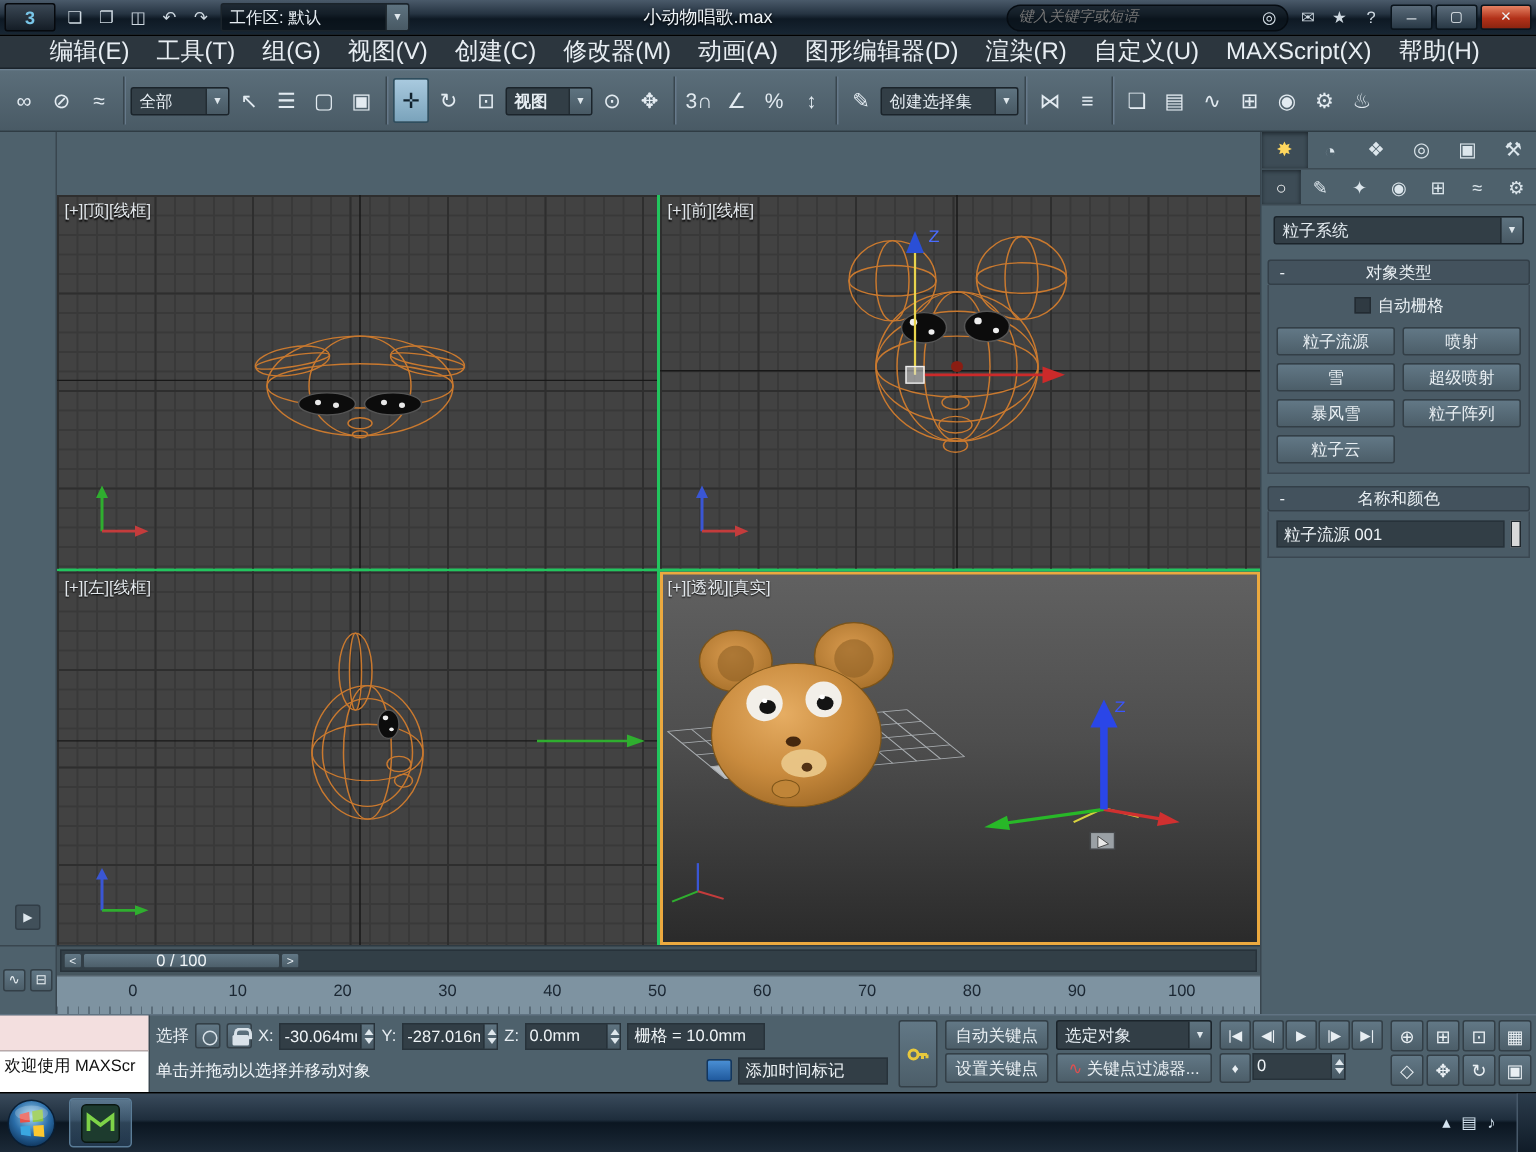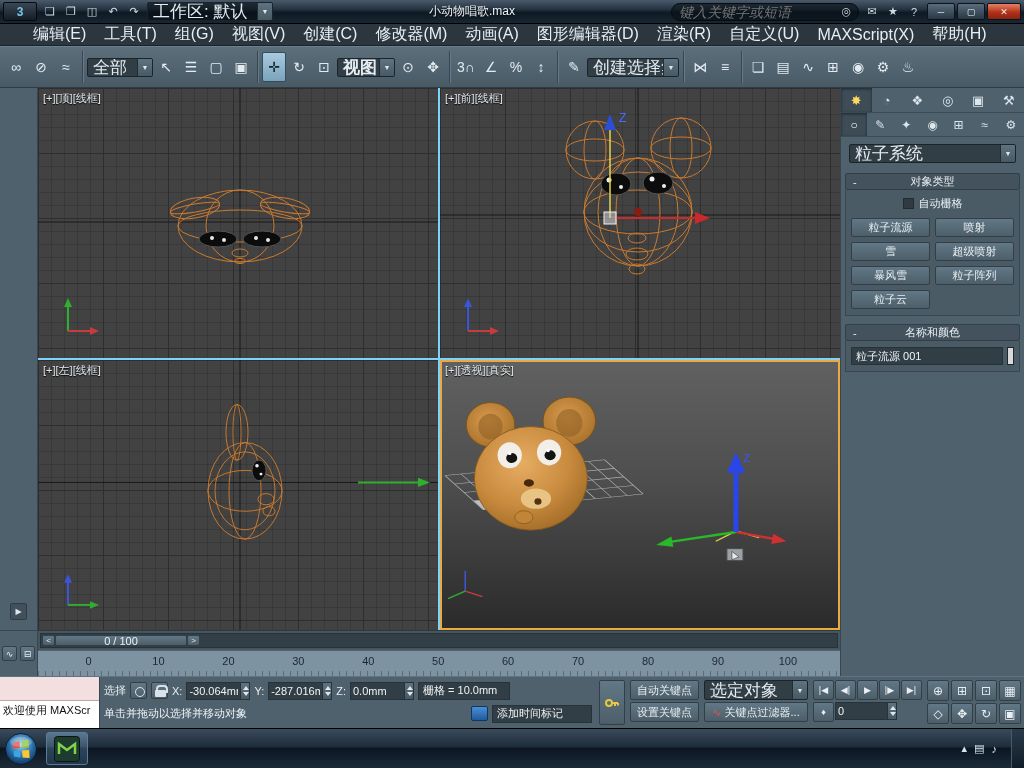--- a/index.html
+++ b/index.html
@@ -10,26 +10,26 @@
   .dfc{display:flex;align-items:center;justify-content:center;}
   .face{background:linear-gradient(#627886,#4c5e69);border:1px solid #333f47;border-radius:2px;color:#e9eff3;}
 
   
   .titlebar{height:24px;display:flex;align-items:center;gap:3px;padding:0 3px;
     background:linear-gradient(#4a5a6a 0%,#263442 40%,#0e1924 55%,#182633 100%);border-bottom:1px solid #000;}
   .app-logo{width:34px;height:19px;background:linear-gradient(#3a4754,#141d26);border:1px solid #06090d;border-radius:2px;}
   .app-logo span{color:#79c6e8;font-size:12px;font-weight:bold;}
   .qat-btn{width:20px;height:18px;color:#cfd9e1;font-size:11px;display:flex;align-items:center;justify-content:center;border-radius:2px;}
   .ddl{height:19px;background:#323e46;border:1px solid #1b242b;display:flex;align-items:stretch;border-radius:2px;overflow:hidden;}
-  .ddl-text{flex:1;display:flex;align-items:center;padding:0 5px;font-size:17px;color:#e6edf2;white-space:nowrap;overflow:hidden;}
+  .ddl-text{flex:1;display:flex;align-items:center;padding:0 5px;font-size:11px;color:#e6edf2;white-space:nowrap;overflow:hidden;}
   .ddl-arrow{width:15px;display:flex;align-items:center;justify-content:center;font-size:7px;background:linear-gradient(#5e7380,#485964);border-left:1px solid #222c33;color:#dfe7ec;}
   [data-name="workspace-dropdown"]{width:126px;background:rgba(5,12,18,.55);}
   .tb-title{flex:1;text-align:center;color:#f0f5f9;text-shadow:0 1px 2px #000;font-size:12px;white-space:nowrap;overflow:hidden;}
   .search-box{width:188px;height:18px;background:rgba(8,16,24,.6);border:1px solid #060c12;border-radius:9px;display:flex;align-items:center;padding:0 7px;gap:4px;}
-  .search-box input{flex:1;background:transparent;border:none;outline:none;color:#9db0be;font-style:italic;font-size:14px;min-width:0;}
+  .search-box input{flex:1;background:transparent;border:none;outline:none;color:#9db0be;font-style:italic;font-size:10px;min-width:0;}
   .search-icon{color:#cfd9e1;font-size:11px;}
   .win-btn{width:28px;height:17px;display:flex;align-items:center;justify-content:center;font-size:9px;color:#eef3f7;
     background:linear-gradient(#5a6b7a,#283845);border:1px solid #0a141c;border-radius:2px;}
   .win-btn.close{width:34px;background:linear-gradient(#e58263,#b23119 55%,#8a2410);}
 
   
   .menubar{height:22px;background:#2c363e;border-bottom:1px solid #1a232b;display:flex;align-items:stretch;padding-left:24px;}
   .menu-item{display:flex;align-items:center;padding:0 9px;color:#e8eef3;font-size:16px;white-space:nowrap;}
 
   
@@ -43,21 +43,21 @@
   [data-name="named-selection-set-dropdown"]{width:92px;flex:none;}
 
   
   .main-row{height:588px;display:flex;}
   .left-strip{width:38px;background:#4e616c;border-right:1px solid #39464f;display:flex;flex-direction:column;align-items:center;flex:none;}
   .strip-arrow{margin-top:auto;margin-bottom:10px;width:17px;height:17px;font-size:8px;color:#dde6ec;background:#41505a;border:1px solid #313d46;border-radius:2px;display:flex;align-items:center;justify-content:center;}
   .strip-bottom{height:46px;width:100%;border-top:1px solid #39464f;display:flex;align-items:center;justify-content:center;gap:3px;}
   .strip-mini{width:15px;height:15px;font-size:9px;display:flex;align-items:center;justify-content:center;}
 
   .viewport-col{flex:1;display:flex;flex-direction:column;min-width:0;}
-  .viewports{flex:1;display:grid;grid-template-columns:1fr 1fr;grid-template-rows:1fr 1fr;gap:2px;background:#7dd3fc;}
+  .viewports{flex:1;display:grid;grid-template-columns:1fr 1fr;grid-template-rows:1fr 1fr;gap:2px;background:#22c55e;margin-top:42px;}
   .vp{position:relative;overflow:hidden;}
   .vp-wire{background-color:#424242;background-image:
     linear-gradient(to right,#2e2e2e 1px,transparent 1px),
     linear-gradient(to bottom,#2e2e2e 1px,transparent 1px),
     linear-gradient(to right,#393939 1px,transparent 1px),
     linear-gradient(to bottom,#393939 1px,transparent 1px);
     background-size:65px 65px,65px 65px,13px 13px,13px 13px;}
   .vp-persp{background:linear-gradient(180deg,#616161 0%,#4e4e4e 45%,#2a2a2a 100%);}
   .vp.active{box-shadow:inset 0 0 0 2px #eba93f;}
   .vp svg{position:absolute;inset:0;width:100%;height:100%;}

